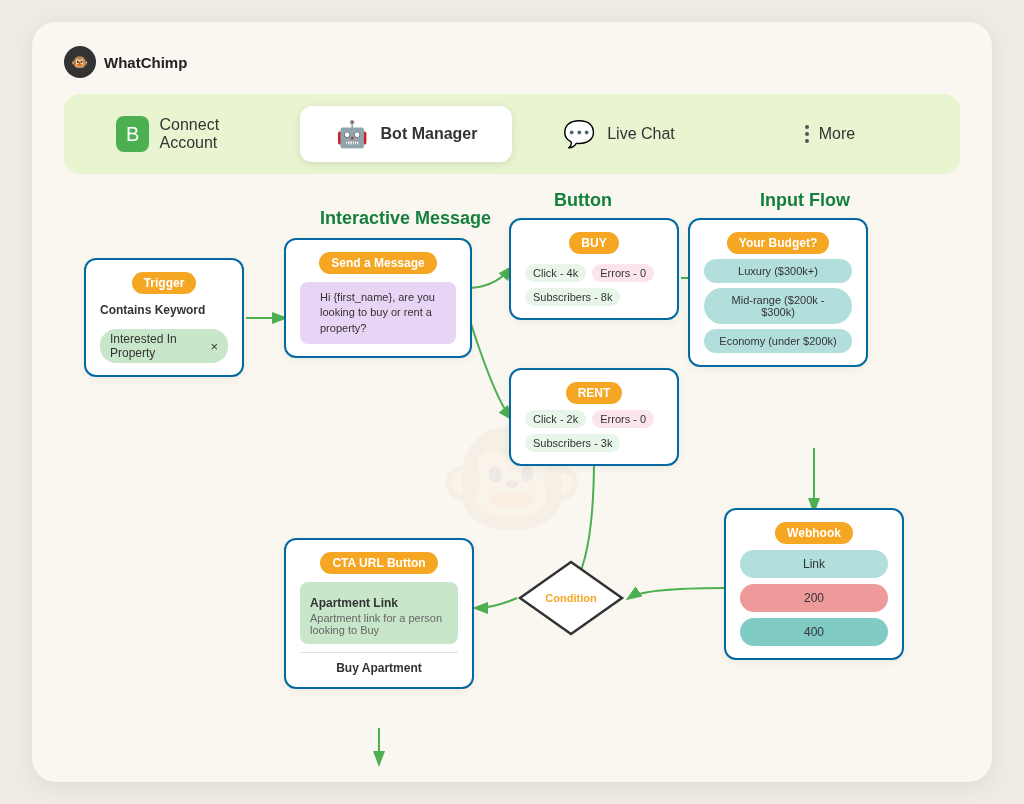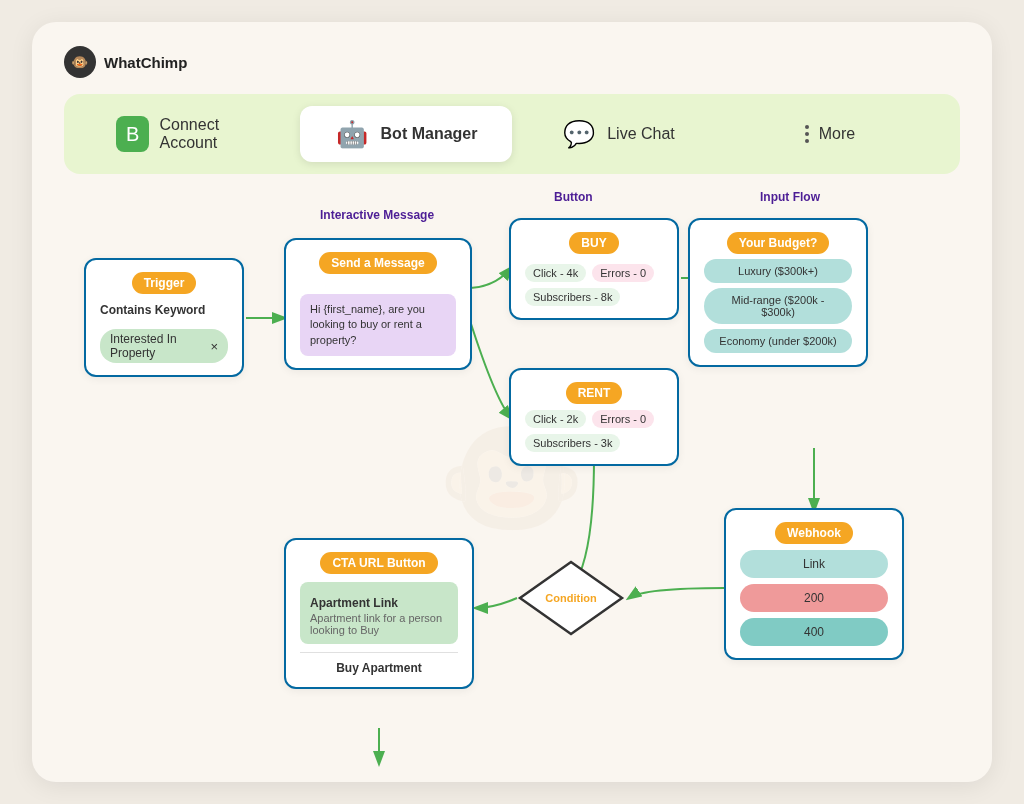--- a/index.html
+++ b/index.html
@@ -81,22 +81,22 @@
     
     .flow-area {
       position: relative;
       width: 100%;
       height: 560px;
     }
     
     .section-label {
       position: absolute;
       font-weight: 700;
-      font-size: 12px;
-      color: #4c1d95;
+      font-size: 18px;
+      color: #15803d;
     }
     
     .flow-card {
       position: absolute;
       background: white;
       border-radius: 12px;
       border: 2px solid #0369a1;
       padding: 12px 14px;
       box-shadow: 0 2px 8px rgba(0,0,0,0.06);
     }
@@ -159,24 +159,24 @@
       border-radius: 16px;
       padding: 3px 10px;
       font-size: 12px;
       color: #333;
       margin-top: 6px;
     }
     
     .message-box {
       background: #e8d5f5;
       border-radius: 8px;
-      padding: 8px 10px;
+      padding: 8px 20px;
       font-size: 11px;
       color: #333;
-      margin-top: 20px;
+      margin-top: 8px;
       line-height: 1.4;
     }
     
     .stats-row {
       display: flex;
       gap: 6px;
       margin-top: 6px;
       flex-wrap: wrap;
     }
     .stat-chip {

